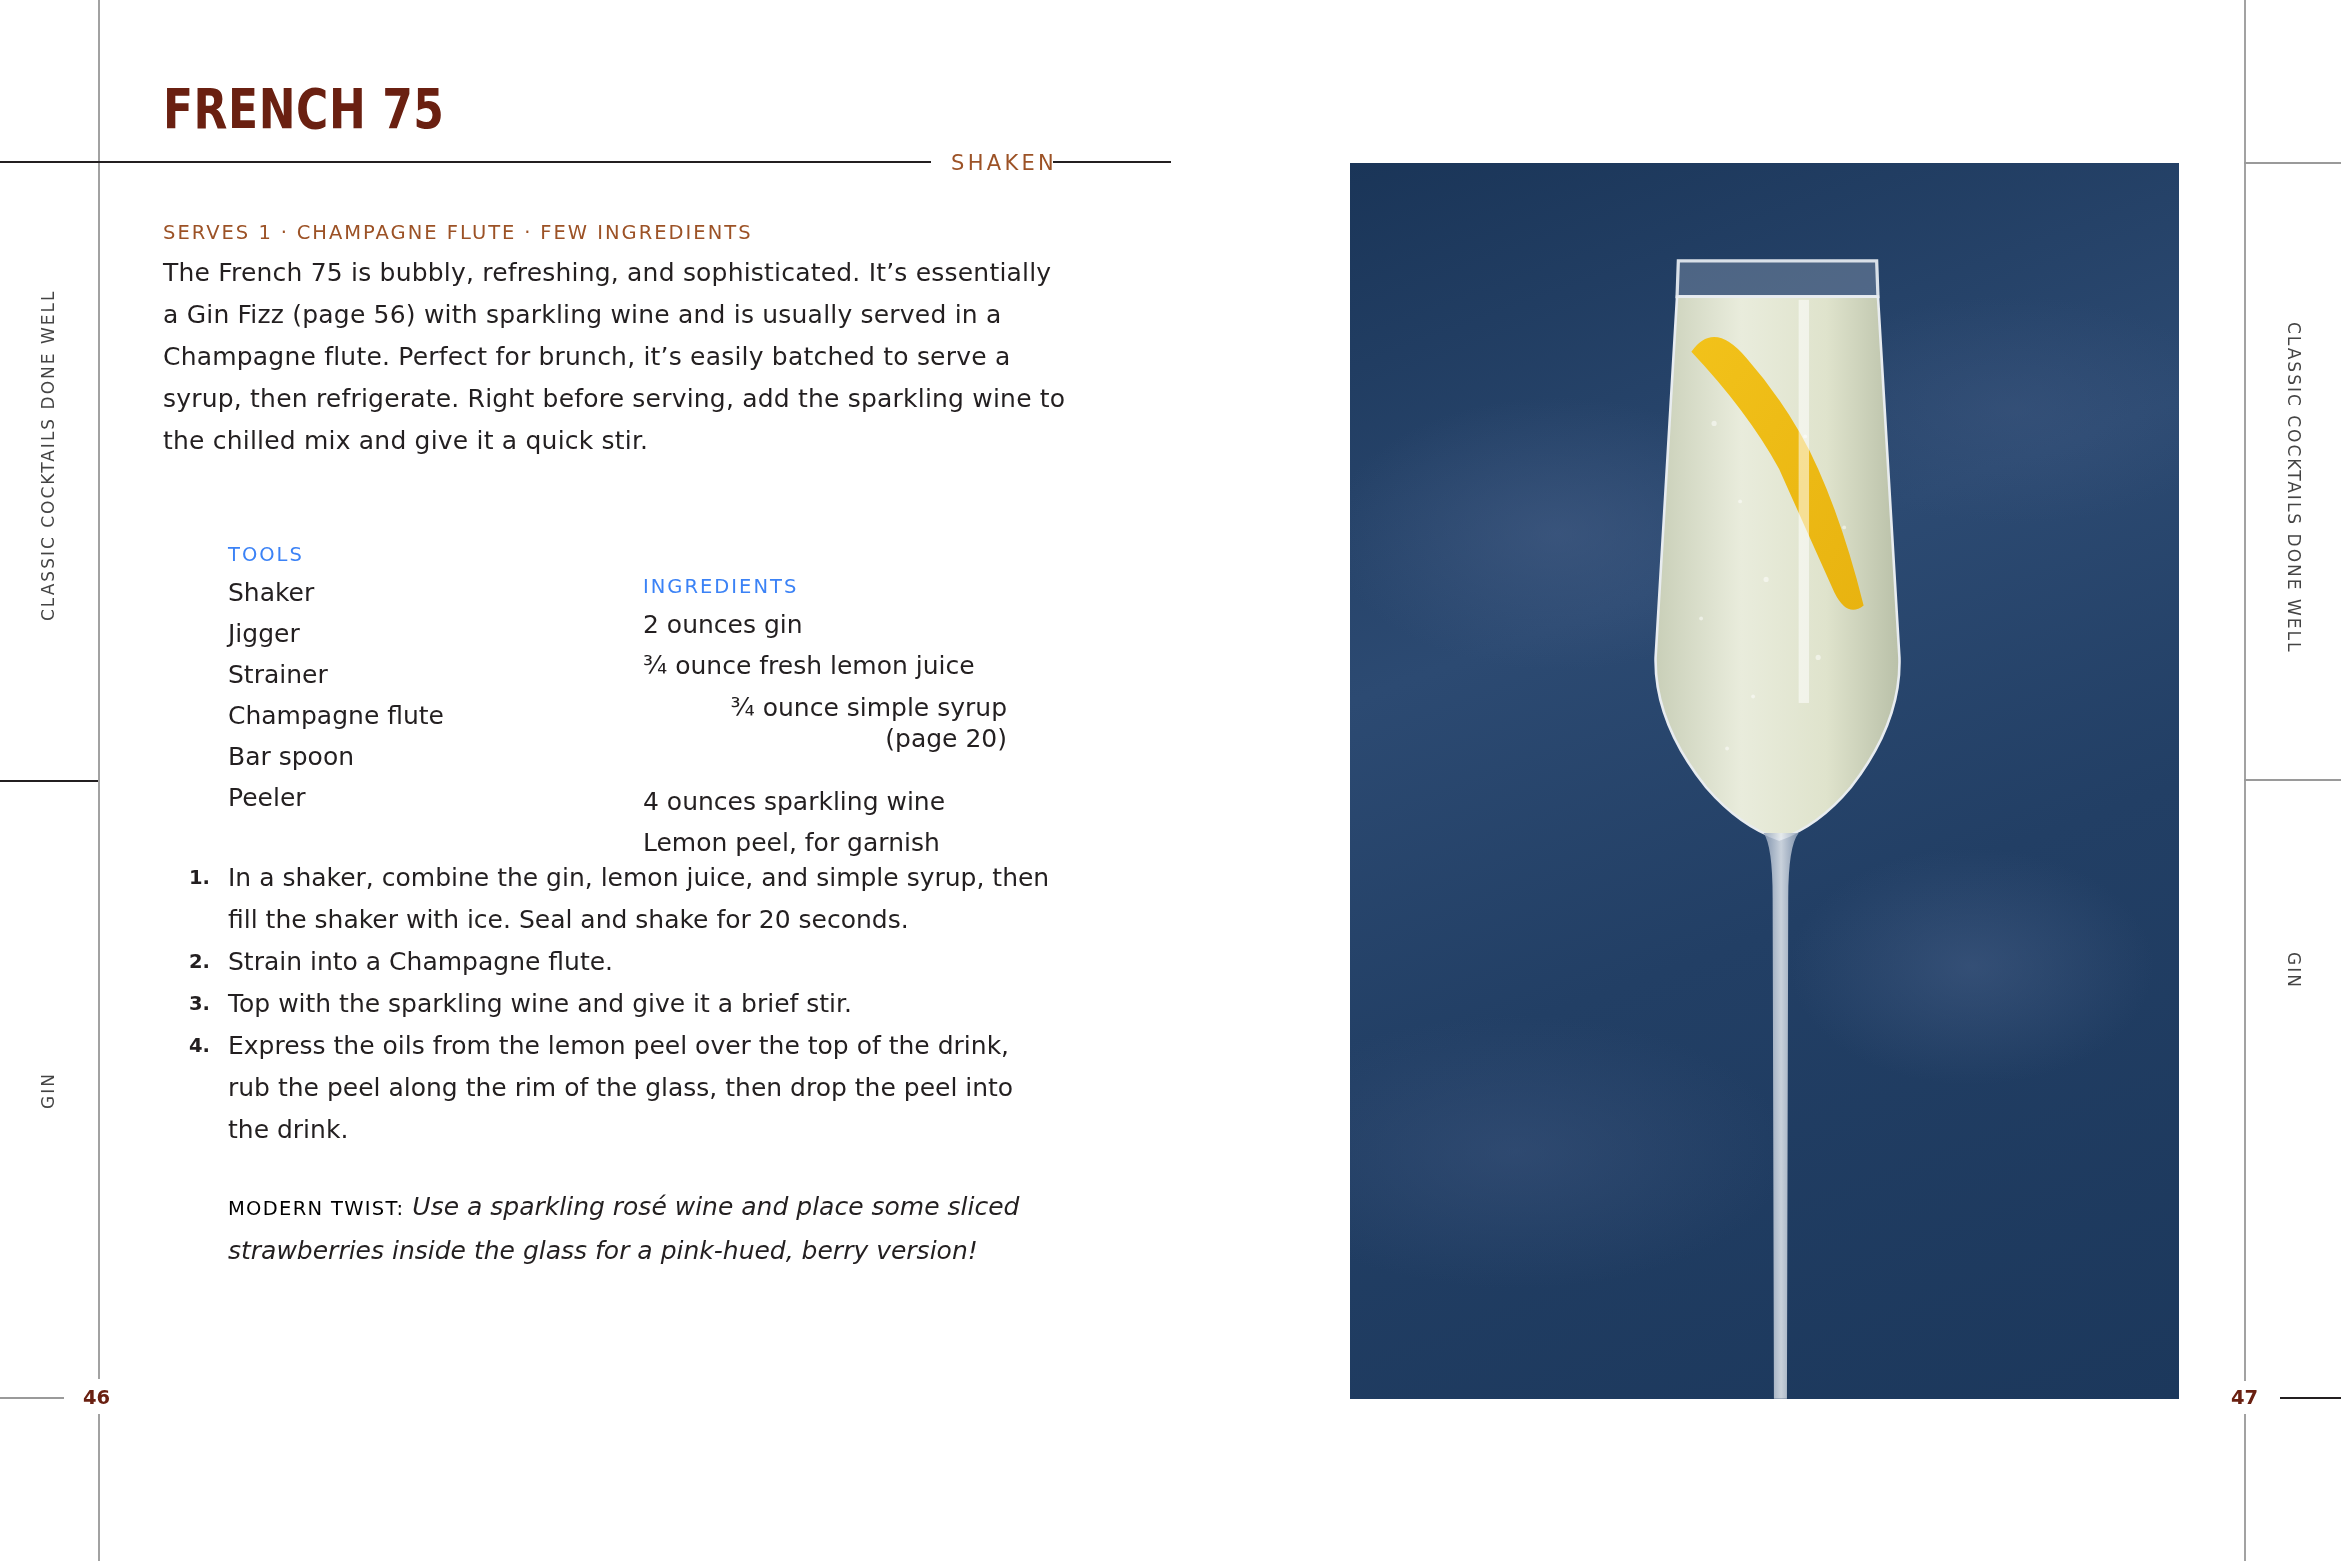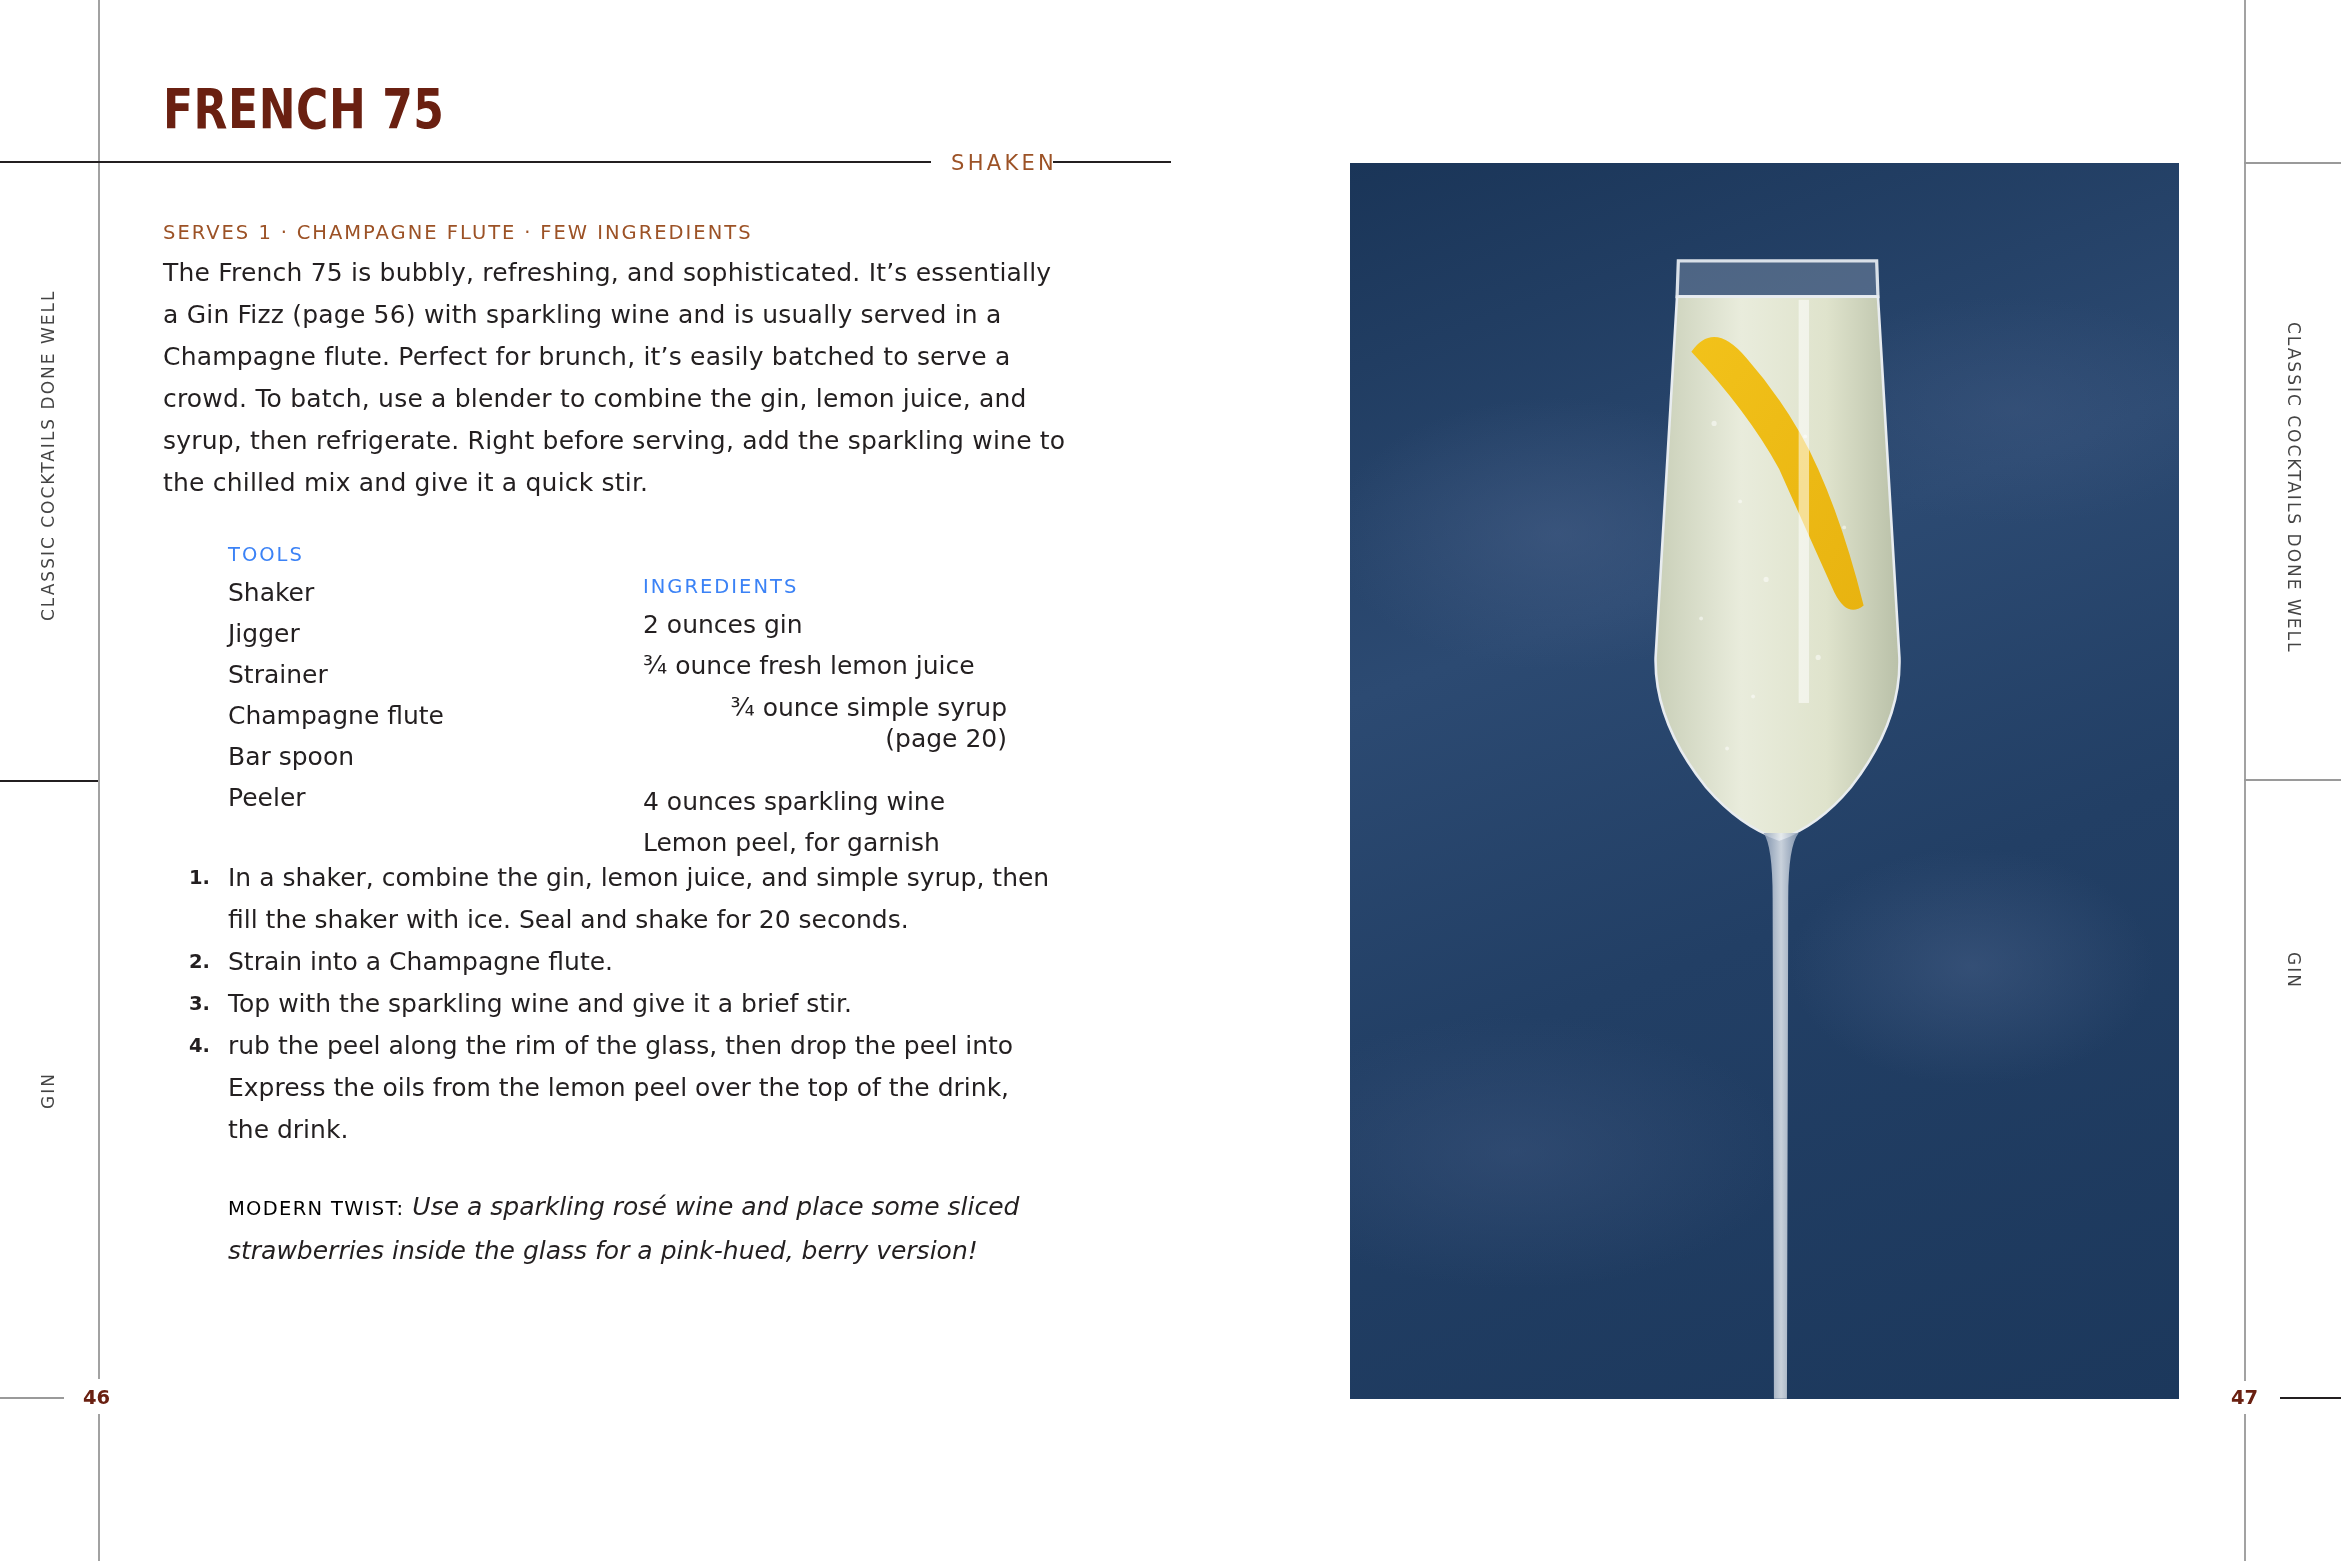--- a/index.html
+++ b/index.html
@@ -74,21 +74,20 @@
 <div class="abs section-label">SHAKEN</div>
 
 <div class="abs meta">
   <span>SERVES 1</span><span class="dot">·</span><span>CHAMPAGNE FLUTE</span><span class="dot">·</span><span>FEW INGREDIENTS</span>
 </div>
 
 <div class="abs intro">
   <div>The French 75 is bubbly, refreshing, and sophisticated. It’s essentially</div>
   <div>a Gin Fizz (page 56) with sparkling wine and is usually served in a</div>
   <div>Champagne flute. Perfect for brunch, it’s easily batched to serve a</div>
-  <div>crowd. To batch, use a blender to combine the gin, lemon juice, and</div>
   <div>syrup, then refrigerate. Right before serving, add the sparkling wine to</div>
   <div>the chilled mix and give it a quick stir.</div>
 </div>
 
 <div class="abs tools">
   <div class="col-head" style="margin-bottom:3.9px;">TOOLS</div>
   <div class="col-item">Shaker</div>
   <div class="col-item">Jigger</div>
   <div class="col-item">Strainer</div>
   <div class="col-item">Champagne flute</div>
@@ -124,22 +123,22 @@
   </div>
   <div class="step">
     <span class="num">3.</span>
     <div class="txt">
       <div>Top with the sparkling wine and give it a brief stir.</div>
     </div>
   </div>
   <div class="step">
     <span class="num">4.</span>
     <div class="txt">
+      <div>Express the oils from the lemon peel over the top of the drink,</div>
       <div>rub the peel along the rim of the glass, then drop the peel into</div>
-      <div>Express the oils from the lemon peel over the top of the drink,</div>
       <div>the drink.</div>
     </div>
   </div>
 </div>
 
 <div class="abs twist">
   <div><span class="label">MODERN TWIST:</span> <span class="body">Use a sparkling rosé wine and place some sliced</span></div>
   <div class="body">strawberries inside the glass for a pink-hued, berry version!</div>
 </div>
 

